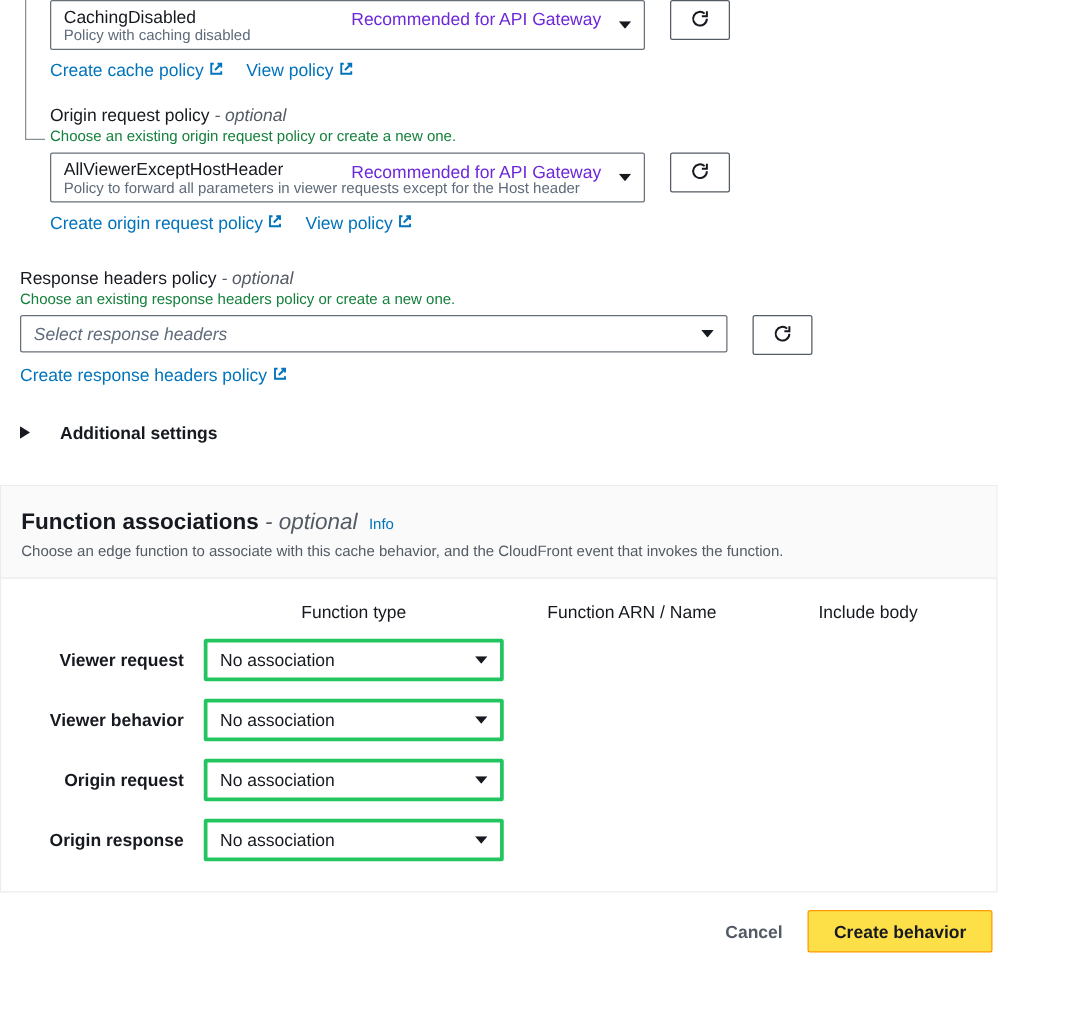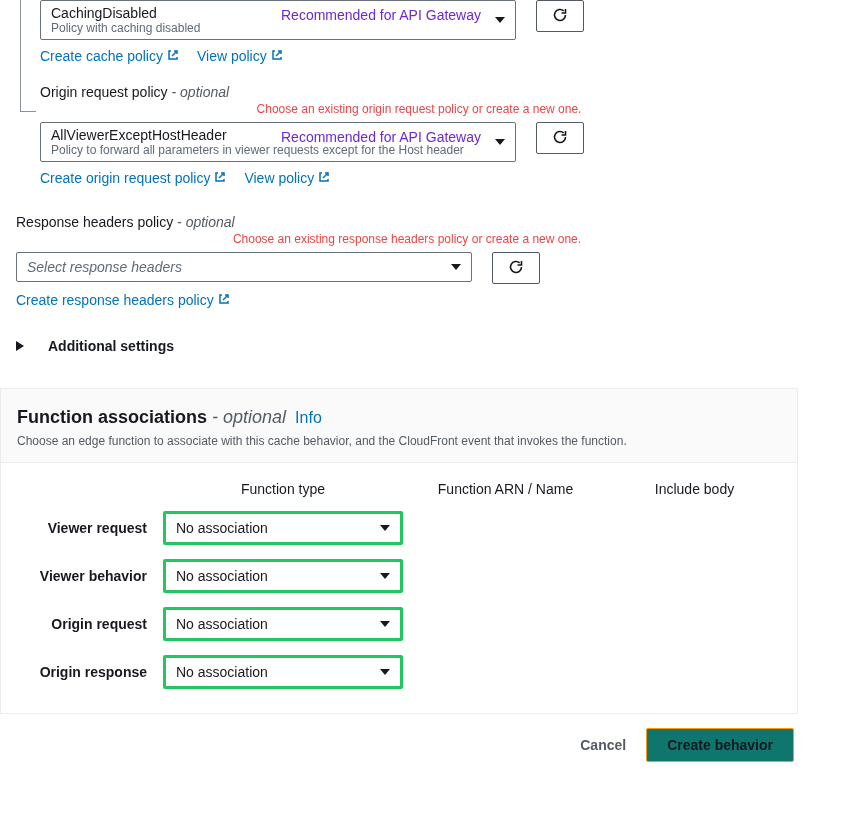--- a/index.html
+++ b/index.html
@@ -73,21 +73,21 @@
     color: #0073bb;
     font-size: 14px;
     text-decoration: none;
     display: inline-flex;
     align-items: flex-end;
     gap: 4px;
     cursor: pointer;
   }
   .field-label { font-size: 14px; color: #16191f; margin-bottom: 2px; }
   .field-label .optional { font-style: italic; color: #545b64; }
-  .field-desc { font-size: 12px; color: #ef4444; margin-bottom: 6px; text-align: center; }
+  .field-desc { font-size: 12px; color: #15803d; margin-bottom: 6px; }
   .section-gap { height: 20px; }
   .add-settings {
     display: flex;
     align-items: center;
     gap: 24px;
     font-weight: 700;
     font-size: 14px;
     cursor: pointer;
     padding: 4px 0 16px 0;
   }
@@ -99,21 +99,21 @@
     background: #fafafa;
     padding: 18px 16px 14px 16px;
     border-bottom: 1px solid #eaeded;
   }
   .panel-title {
     font-size: 18px;
     font-weight: 700;
     display: inline;
   }
   .panel-title .optional { font-style: italic; font-weight: 400; color: #545b64; }
-  .info-link { color: #0073bb; font-size: 16px; font-weight: 400; margin-left: 4px; cursor: pointer; }
+  .info-link { color: #0073bb; font-size: 12px; font-weight: 400; margin-left: 4px; cursor: pointer; }
   .panel-sub { font-size: 12px; color: #545b64; margin-top: 6px; }
   .assoc-table { padding: 18px 16px 24px 16px; }
   .assoc-grid {
     display: grid;
     grid-template-columns: 130px 240px 1fr 1fr;
     column-gap: 16px;
     row-gap: 14px;
     align-items: center;
   }
   .assoc-header { font-size: 14px; color: #16191f; text-align: center; }
@@ -136,21 +136,21 @@
   .btn {
     border-radius: 2px;
     padding: 8px 20px;
     font-size: 14px;
     font-weight: 700;
     cursor: pointer;
     border: none;
     background: none;
   }
   .btn-cancel { color: #545b64; }
-  .btn-primary { background: #0f766e; color: #16191f; border: 1px solid #ff9900; }
+  .btn-primary { background: #fde047; color: #16191f; border: 1px solid #ff9900; }
   .noindent { margin-left: 16px; }
 </style>
 </head>
 <body>
 
 <div class="container">
 
   <div class="indent-block">
     <div class="tree-line"></div>
     <div class="select-row">
@@ -247,21 +247,21 @@
   </div>
 
   <div style="height:28px"></div>
 
   <div class="noindent">
     <div class="field-label">
       <span>Response headers policy</span><span class="optional"> - optional</span>
     </div>
     <div class="field-desc">Choose an existing response headers policy or create a new one.</div>
     <div class="select-row">
-      <div class="select-box single-line" style="width:456px">
+      <div class="select-box single-line" style="width:566px">
         <div class="select-title placeholder">Select response headers</div>
         <span class="caret">
           <svg width="10" height="6" viewBox="0 0 10 6">
               <path d="M0 0 L5 6 L10 0 Z" fill="#16191f"></path>
             </svg>
         </span>
       </div>
       <button class="refresh-btn">
         <span>
           <svg width="16" height="16" viewBox="0 0 16 16" fill="none" stroke="#16191f" stroke-width="1.6">

